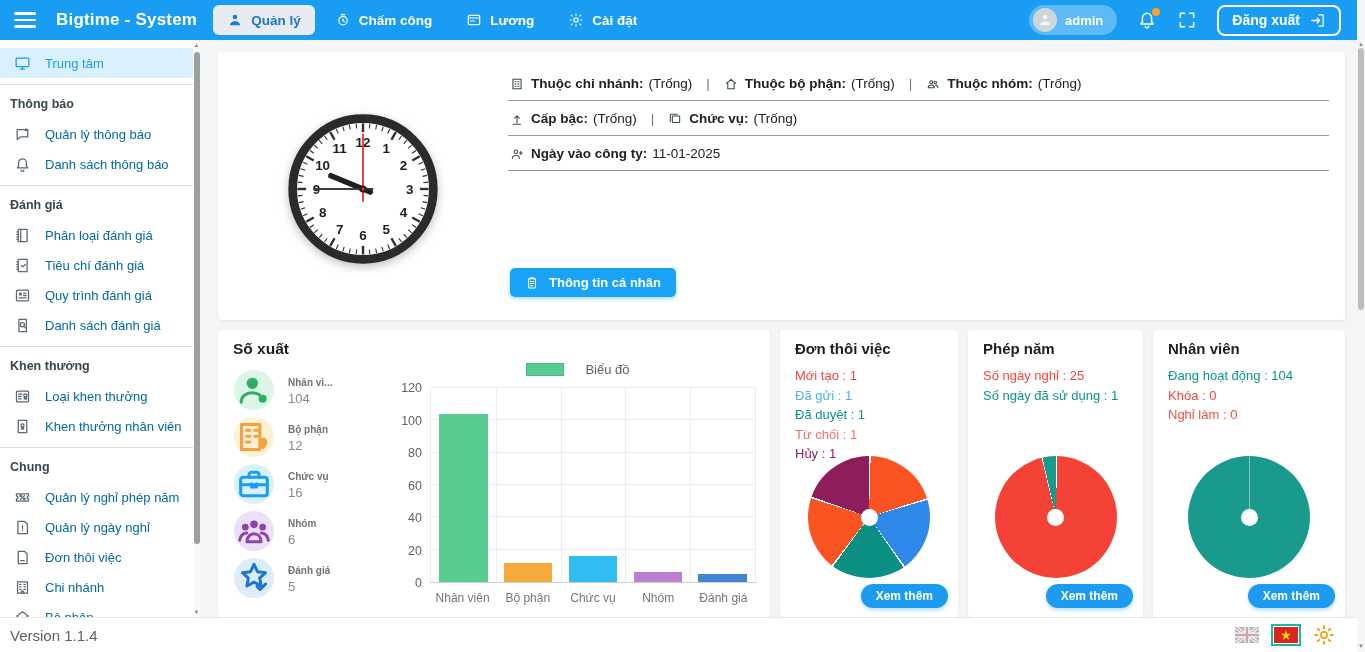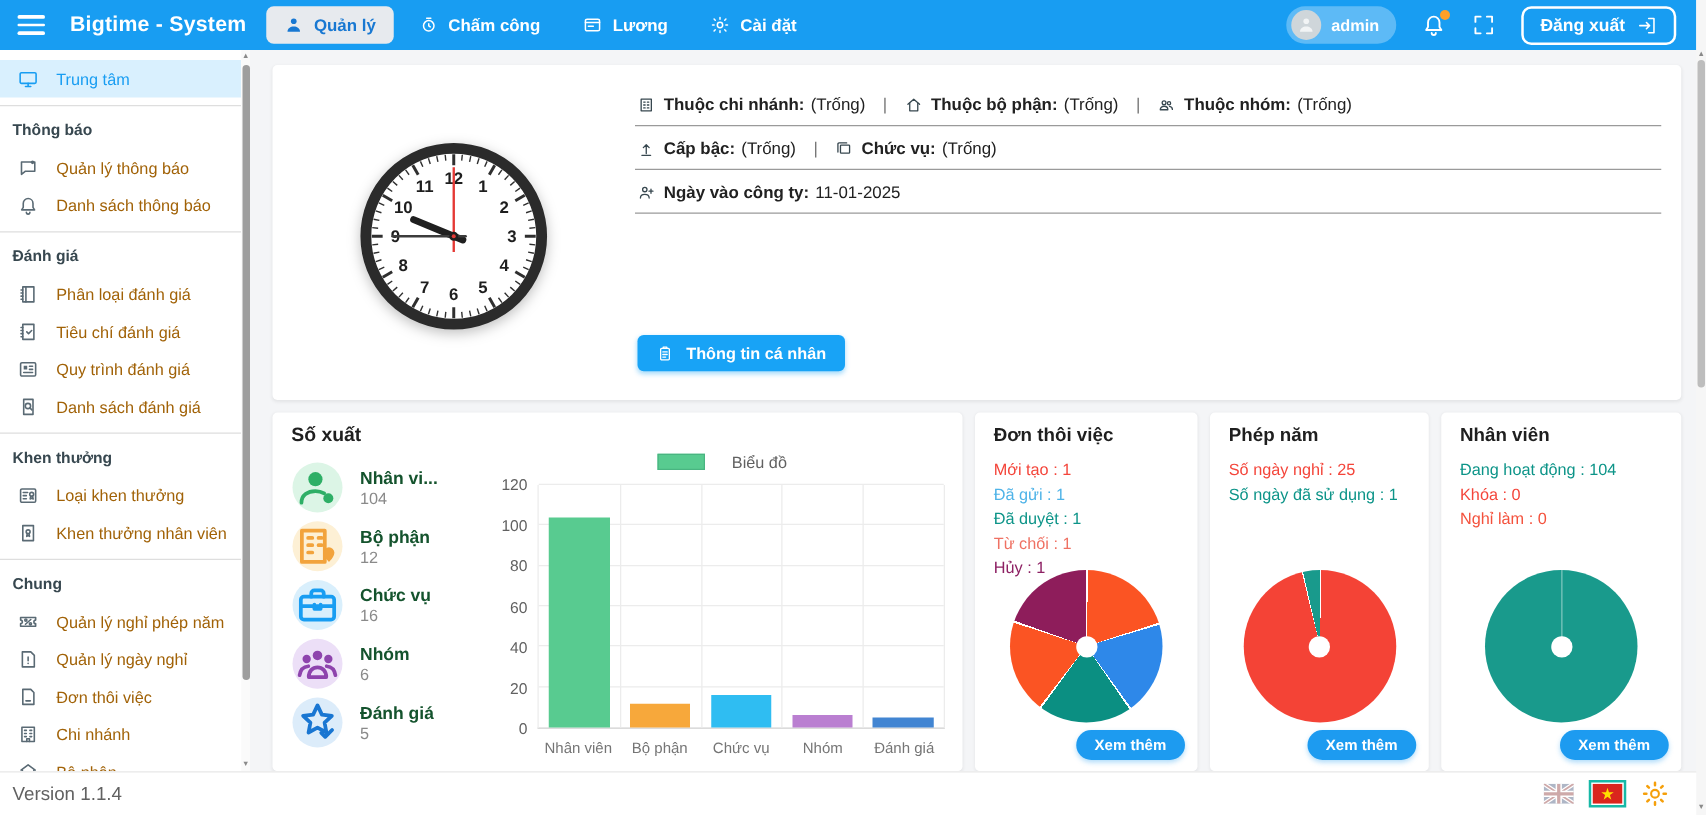--- a/index.html
+++ b/index.html
@@ -36,21 +36,21 @@
   .icon-btn .ic { width:20px; height:20px; }
   .bell-dot { position:absolute; top:-2px; right:-3px; width:8px; height:8px; background:#ffa028; border-radius:50%; }
   .logout { display:flex; align-items:center; gap:9px; background:transparent; border:2px solid #fff; border-radius:8px;
             color:#fff; font-family:inherit; font-size:14px; font-weight:bold; padding:5px 13px; cursor:pointer; }
   .logout .ic { width:17px; height:17px; }
 
   
   .sidebar { position:absolute; top:40px; left:0; width:200px; bottom:35px; background:#fff; z-index:4; }
   .side-menu { position:absolute; top:0; left:0; width:193px; bottom:0; padding-top:8px; overflow:hidden; }
   .side-item { display:flex; align-items:center; gap:14px; height:30px; padding:0 8px 0 14px; cursor:pointer;
-               font-size:13px; font-weight:500; color:#a16207; white-space:nowrap; }
+               font-size:13px; font-weight:500; color:#0369a1; white-space:nowrap; }
   .side-item .ic { width:17px; height:17px; color:#5a6a74; }
   .side-item.active { background:#d9f0fe; color:#189df2; }
   .side-item.active .ic { color:#189df2; }
   .side-header { height:35px; display:flex; align-items:flex-end; padding:0 0 8px 10px; font-size:12.5px; font-weight:bold;
                  color:#37474f; border-top:1px solid #dedede; margin-top:6px;text-align:right; }
   .side-scroll { position:absolute; top:0; right:0; width:7px; bottom:0; background:#fafafa; }
   .side-scroll .thumb { position:absolute; top:12px; left:0.5px; width:6px; height:492px; background:#9e9e9e; border-radius:3px; }
   .side-scroll .arr { position:absolute; left:0; width:7px; font-size:6px; color:#8a8a8a; text-align:center; }
 
   
@@ -74,21 +74,21 @@
                  color:#fff; font-family:inherit; font-size:13px; font-weight:bold; padding:7px 15px; border-radius:5px; cursor:pointer;
                  box-shadow:0 2px 4px rgba(24,163,246,.4); }
   .btn-primary .ic { width:14px; height:14px; }
 
   
   .stats-card { left:18px; top:290px; width:552px; height:287px; }
   .card-title { position:absolute; left:15px; top:10px; font-size:15.5px; font-weight:bold; color:#1f1f1f; }
   .stats-list { position:absolute; left:16px; top:36px; width:158px; }
   .stat-row { display:flex; align-items:center; gap:14px; height:47px; }
   .stat-circle { width:40px; height:40px; border-radius:50%; display:flex; align-items:center; justify-content:center; }
-  .stat-label { font-size:14px; font-weight:bold; color:#14532d; line-height:17px; max-width:100px; overflow:hidden; text-overflow:ellipsis; white-space:nowrap; }
+  .stat-label { font-size:10px; font-weight:bold; color:#737373; line-height:17px; max-width:100px; overflow:hidden; text-overflow:ellipsis; white-space:nowrap; }
   .stat-value { font-size:13px; color:#8a8a8a; line-height:15px; }
 
   .chart-area { position:absolute; left:178px; right:10px; top:34px; bottom:12px; }
   .legend { position:absolute; top:-2px; left:0; right:0; display:flex; align-items:center; justify-content:center; gap:21px; }
   .legend .swatch { width:38px; height:13px; background:#58cb90; border:1px solid #49b581; }
   .legend .ltext { font-size:13px; color:#616161; }
   .ylabels { position:absolute; left:0; width:30px; top:24px; bottom:22px; }
   .ylabels span { position:absolute; right:4px; transform:translateY(7px); font-size:12.5px; color:#616161; }
   .plot { position:absolute; left:34px; right:4px; top:24px; bottom:22px; border-bottom:1px solid #cfcfcf;
           border-left:1px solid #ececec; border-right:1px solid #ececec; }

